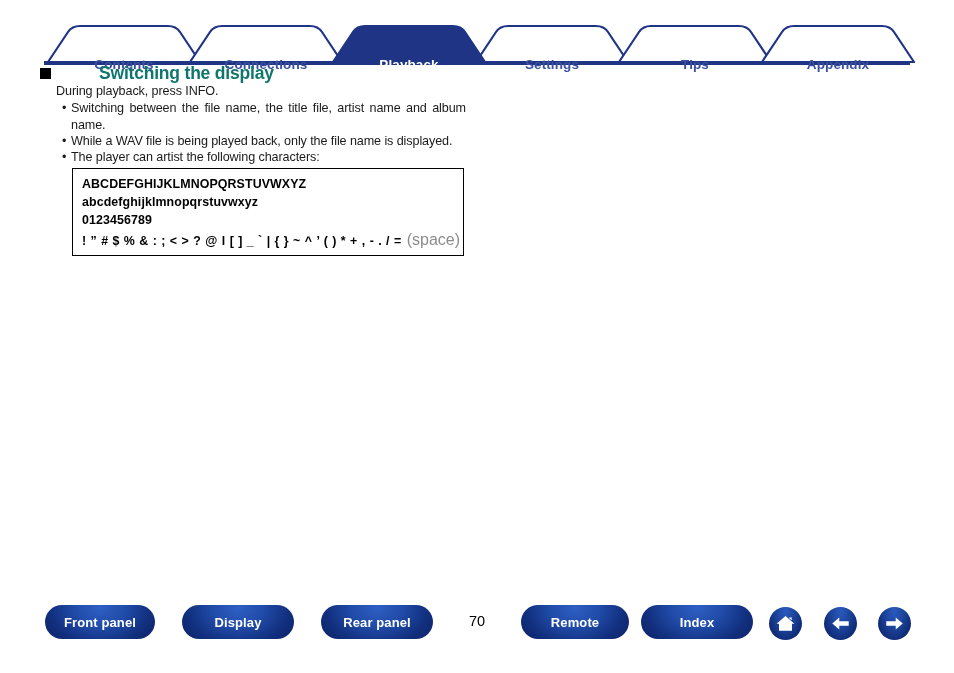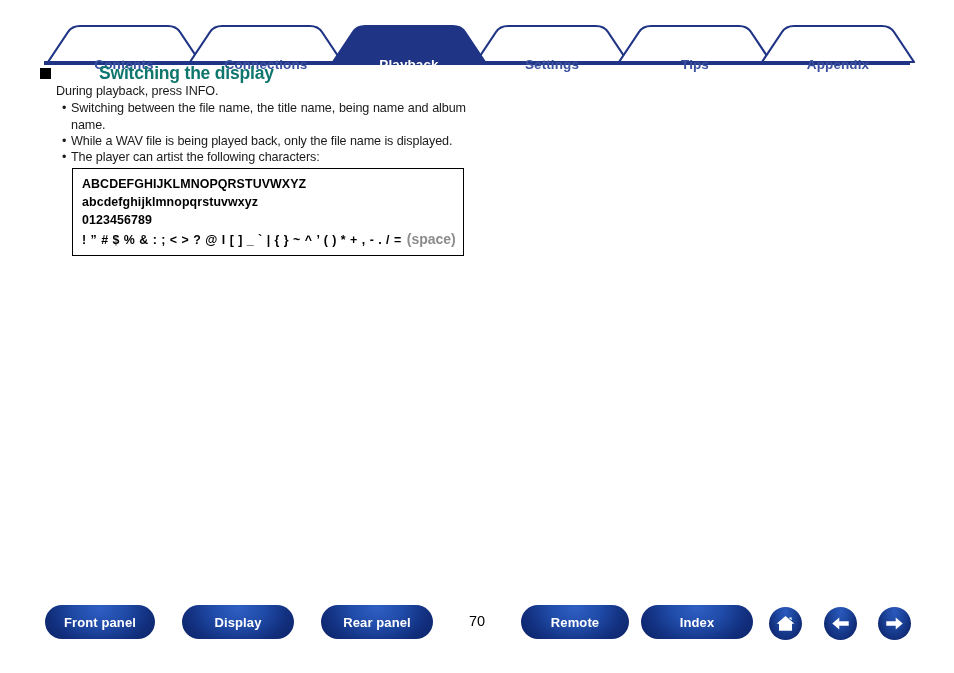--- a/index.html
+++ b/index.html
@@ -122,24 +122,24 @@
     font-weight: bold;
     color: #000000;
     letter-spacing: 0.1px;
     white-space: nowrap;
   }
   #char-upper  { top: 8px; }
   #char-lower  { top: 26px; }
   #char-digits { top: 44px; }
   #char-symbols{ top: 62px; letter-spacing: 0.5px; }
   #char-symbols .space-note {
-    font-weight: bold;
+    font-weight: normal;
     color: #8c8c8c;
     letter-spacing: 0;
-    font-size: 14px;
+    font-size: 16px;
     padding-left: 5px;
   }
 
   
   #footer {
     position: absolute;
     left: 0;
     top: 605px;
     width: 954px;
     height: 48px;
@@ -226,21 +226,21 @@
 
   <div id="section-heading">
     <span class="sq"></span>
     <span>Switching the display</span>
   </div>
 
   <div id="intro-line">During playback, press INFO.</div>
 
   <div class="bullet-row" id="bullet-1">
     <span class="dot">•</span>
-    <span class="btext">Switching between the file name, the title name, being name and album name.</span>
+    <span class="btext">Switching between the file name, the title file, artist name and album name.</span>
   </div>
 
   <div class="bullet-row" id="bullet-2">
     <span class="dot">•</span>
     <span class="btext">While a WAV file is being played back, only the file name is displayed.</span>
   </div>
 
   <div class="bullet-row" id="bullet-3">
     <span class="dot">•</span>
     <span class="btext">The player can artist the following characters:</span>

